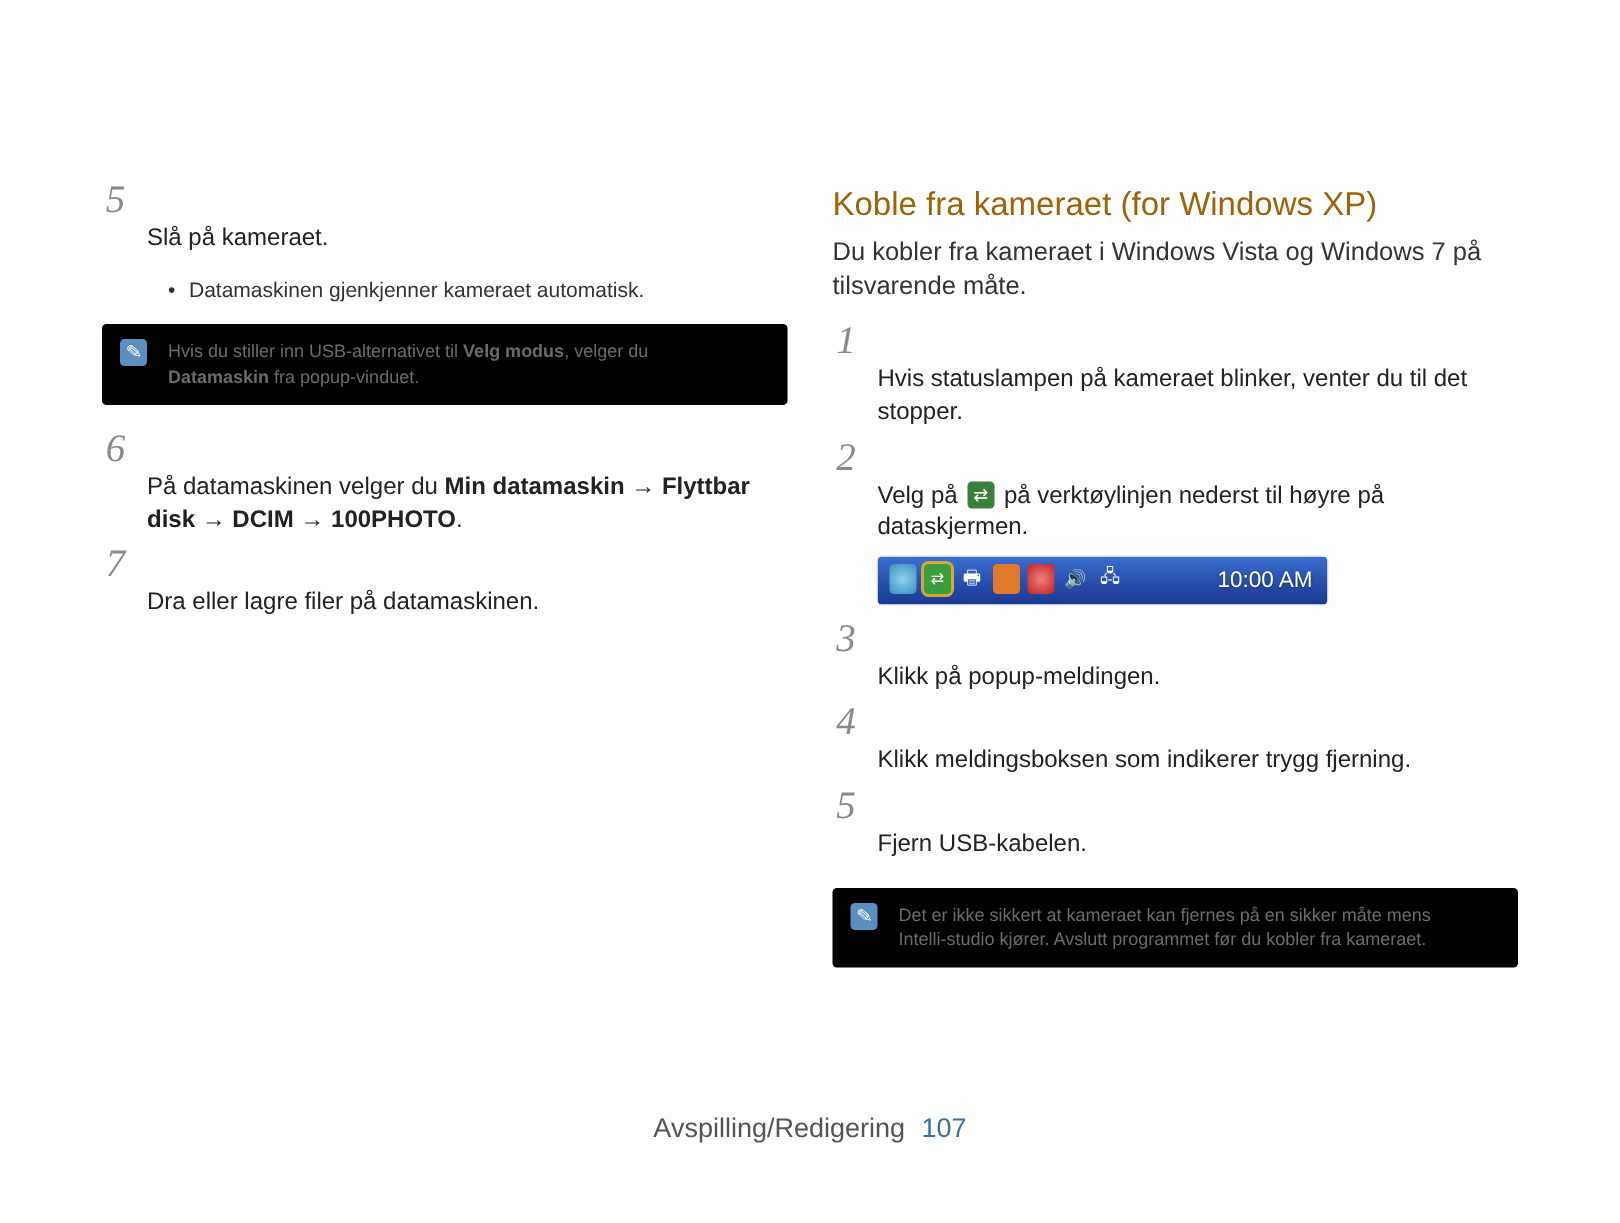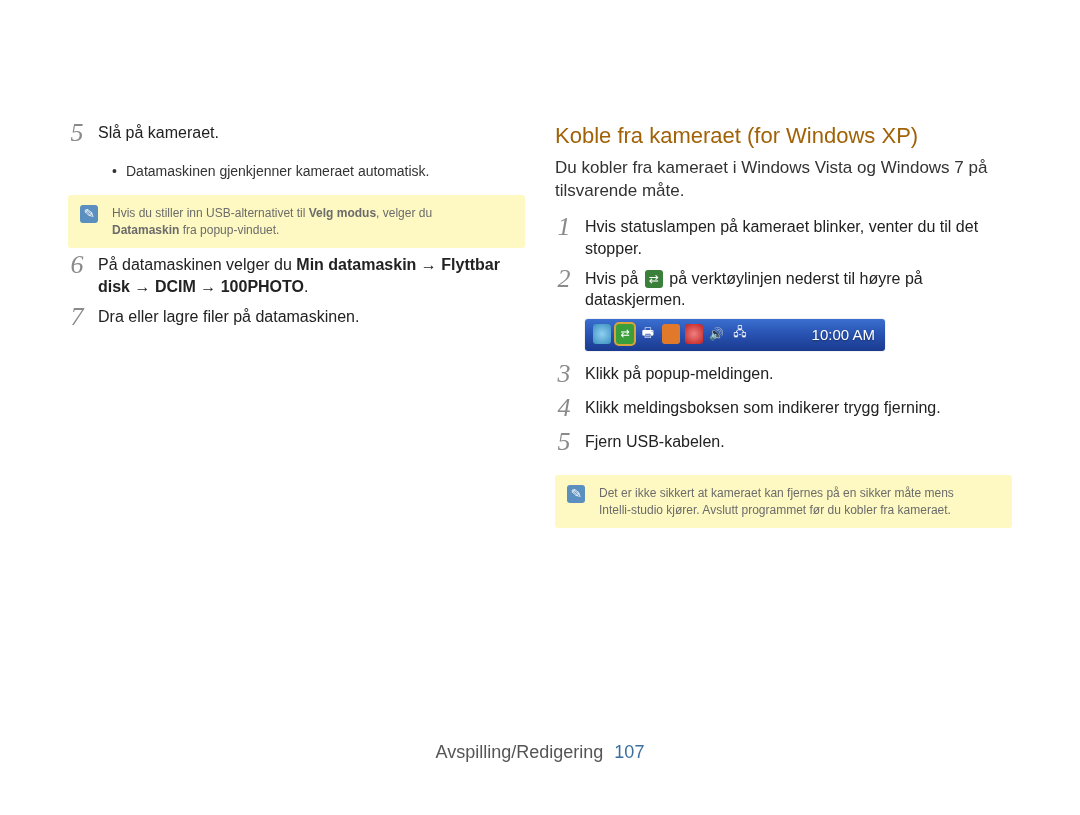--- a/index.html
+++ b/index.html
@@ -55,20 +55,21 @@
     width: 18px;
     text-align: center;
     flex-shrink: 0;
     position: relative;
     top: -2px;
   }
   .step-body {
     font-size: 16px;
     color: #222;
     line-height: 1.35;
+    margin-top: 26px;
   }
   .step-body .bold { font-weight: bold; }
   .bullet-list {
     margin: 14px 0 14px 44px;
     padding: 0;
     list-style: none;
   }
   .bullet-list li {
     position: relative;
     padding-left: 14px;
@@ -77,28 +78,28 @@
     line-height: 1.35;
   }
   .bullet-list li::before {
     content: "•";
     position: absolute;
     left: 0;
     top: 0;
     color: #333;
   }
   .note-box {
-    background: #fef9c3;
+    background: #000000;
     border-radius: 3px;
     padding: 10px 32px 10px 44px;
     font-size: 12px;
     color: #6b6b6b;
     line-height: 1.4;
     position: relative;
-    margin: 4px 0 6px 0;
+    margin: 4px 0 18px 0;
   }
   .note-icon {
     position: absolute;
     left: 12px;
     top: 10px;
     width: 18px;
     height: 18px;
     background: #5a8fbf;
     border-radius: 3px;
     display: flex;
@@ -248,21 +249,21 @@
       <div class="right-subtitle">Du kobler fra kameraet i Windows Vista og Windows 7 på tilsvarende måte.</div>
 
       <div class="step">
         <div class="step-num">1</div>
         <div class="step-body">Hvis statuslampen på kameraet blinker, venter du til det stopper.</div>
       </div>
 
       <div class="step">
         <div class="step-num">2</div>
         <div class="step-body">
-          <span>Hvis på </span><span class="small-icon"></span><span> på verktøylinjen nederst til høyre på dataskjermen.</span>
+          <span>Velg på </span><span class="small-icon"></span><span> på verktøylinjen nederst til høyre på dataskjermen.</span>
         </div>
       </div>
 
       <div class="tray-img">
         <div class="tray-gradient"></div>
         <div class="tray-icons">
           <span class="tray-dot globe"></span>
           <span class="tray-dot green-sel"></span>
           <span class="tray-dot printer"></span>
           <span class="tray-dot orange"></span>

